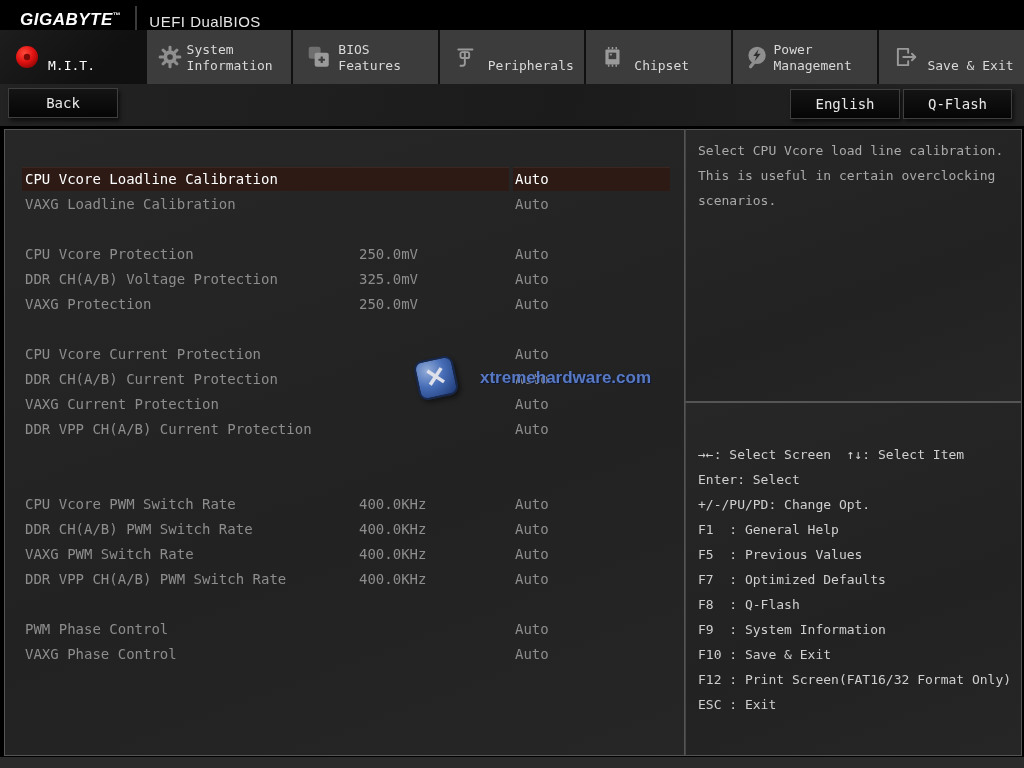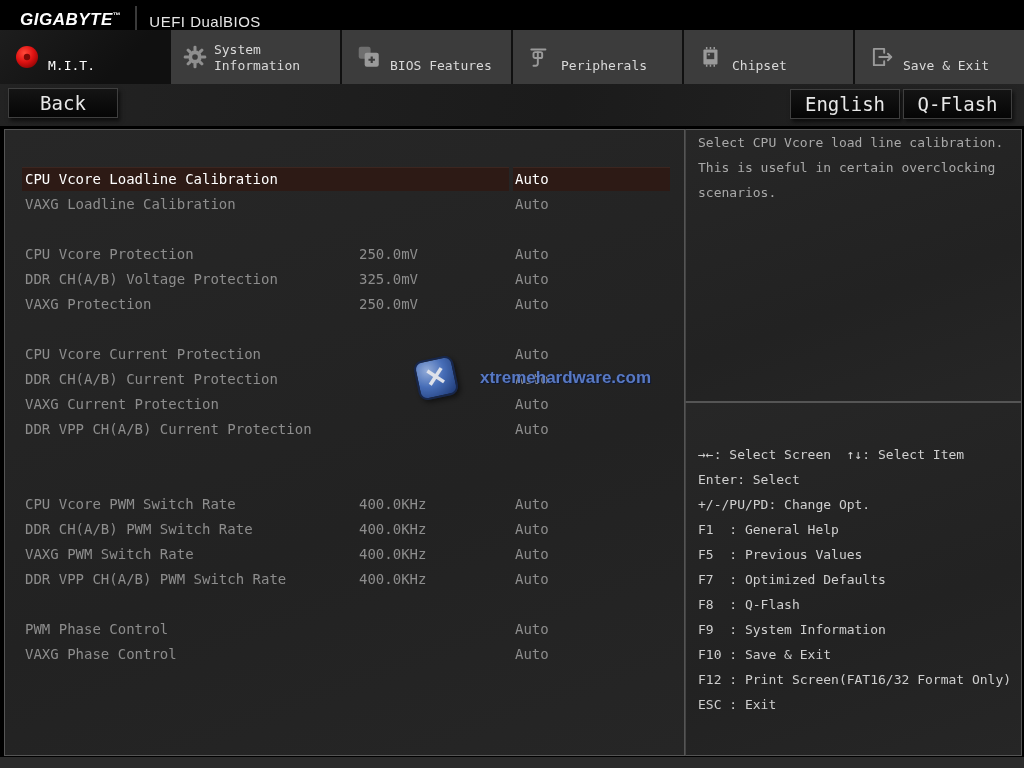--- a/index.html
+++ b/index.html
@@ -27,21 +27,21 @@
   .tab .icon { width:34px; display:flex; align-items:center; justify-content:center; align-self:center; }
   .tab .label { color:#d9d9d9; font-size:13px; line-height:16px; align-self:flex-end;
                 padding-bottom:4px; padding-left:4px; }
   .tab.active .label { color:#fff; }
 
   
   .toolbar { position:absolute; left:0; top:84px; width:1024px; height:42px;
              background:linear-gradient(100deg,#232323 0%, #1b1b1b 55%, #242424 100%); }
   .btn { position:absolute; height:30px; background:linear-gradient(#141414,#050505);
          border:1px solid #3f3f3f; color:#e8e8e8; font-family:"DejaVu Sans Mono", monospace;
-         font-size:19px; text-align:center; line-height:28px; cursor:pointer;
+         font-size:14px; text-align:center; line-height:28px; cursor:pointer;
          box-shadow:2px 3px 4px rgba(0,0,0,.6); }
   .btn-back   { left:8px;   top:4px; width:110px; }
   .btn-lang   { left:790px; top:5px; width:110px; }
   .btn-qflash { left:903px; top:5px; width:109px; }
 
   
   .panel { position:absolute; background:linear-gradient(160deg,#272727 0%, #222 60%, #262626 100%);
            border:1px solid #555; }
   .main-panel  { left:4px;   top:129px; width:681px; height:627px; border-right:1px solid #555; }
   .help-panel  { left:685px; top:129px; width:337px; height:273px; border-left:1px solid #444; }
@@ -54,21 +54,21 @@
   .row .lbl { position:absolute; left:20px; white-space:pre; }
   .row .val { position:absolute; left:354px; white-space:pre; }
   .row .opt { position:absolute; left:510px; white-space:pre; }
   .row.selected { color:#fff; }
   .row.selected .hl-label { position:absolute; left:17px;  top:0; width:487px; height:24px;
          background:#2d1a15; border-top:1px solid #3c2620; }
   .row.selected .hl-value { position:absolute; left:508px; top:0; width:157px; height:24px;
          background:#2d1a15; border-top:1px solid #3c2620; }
 
   
-  .help-lines { padding:0 0 0 12px; }
+  .help-lines { padding:8px 0 0 12px; }
   .help-lines .hline { color:#a9a9a9; font-size:13px; line-height:25px; white-space:pre; }
   .key-lines { padding:39px 0 0 12px; }
   .key-lines .kline { color:#cfcfcf; font-size:13px; line-height:25px; white-space:pre; }
 
   
   .watermark { position:absolute; left:416px; top:358px; display:flex; align-items:center;
                z-index:5; opacity:.92; pointer-events:none; }
   .wm-badge { width:40px; height:40px; border-radius:9px; transform:rotate(-12deg);
               background:radial-gradient(circle at 30% 25%, #9db8e8 0%, #4a74c4 45%, #1d3a7a 100%);
               border:2px solid #16274f; display:flex; align-items:center; justify-content:center;
@@ -156,20 +156,30 @@
             <g stroke="#9a9a9a" stroke-width="1.4">
               <path d="M8 2.8v2M11.5 2.8v2M15 2.8v2M8 19v2M11.5 19v2M15 19v2"></path>
             </g>
             <rect x="9" y="9" width="2" height="1.5" fill="#9a9a9a"></rect>
           </svg>
         </span>
         <span class="label">Chipset</span>
       </div>
       <div class="tab">
         <span class="icon">
+          <svg width="26" height="26" viewBox="0 0 24 24">
+            <circle cx="13" cy="10.5" r="8" fill="#8f8f8f"></circle>
+            <path d="M7 21l4-5" stroke="#8f8f8f" stroke-width="3" stroke-linecap="round"></path>
+            <path d="M14.5 4.5l-5 6.5h3l-1.8 5 5.6-7h-3.2z" fill="#2e2e2e"></path>
+          </svg>
+        </span>
+        <span class="label">Power Management</span>
+      </div>
+      <div class="tab">
+        <span class="icon">
           <svg width="26" height="26" viewBox="0 0 24 24" fill="none" stroke="#9a9a9a" stroke-width="1.8" stroke-linecap="round" stroke-linejoin="round">
             <path d="M14 8V4.5H4.5v15H14V16"></path>
             <path d="M9.5 12h11"></path>
             <path d="M17.5 9l3 3-3 3"></path>
           </svg>
         </span>
         <span class="label">Save &amp; Exit</span>
       </div>
     </nav>
 

